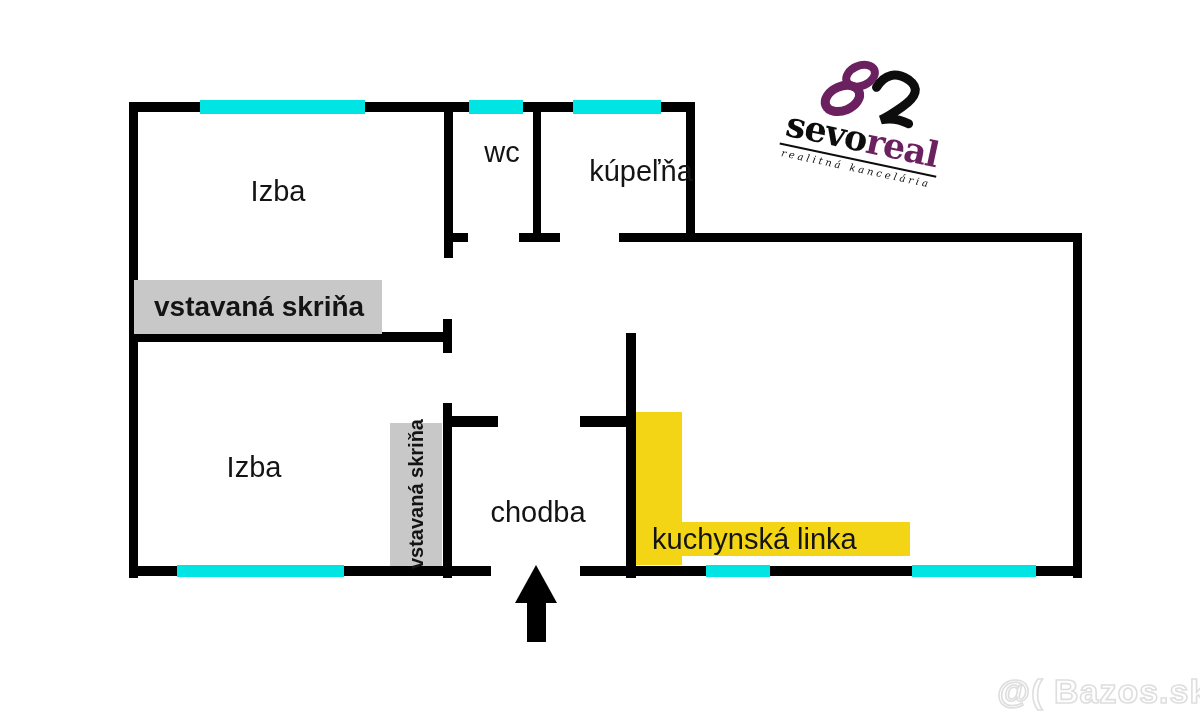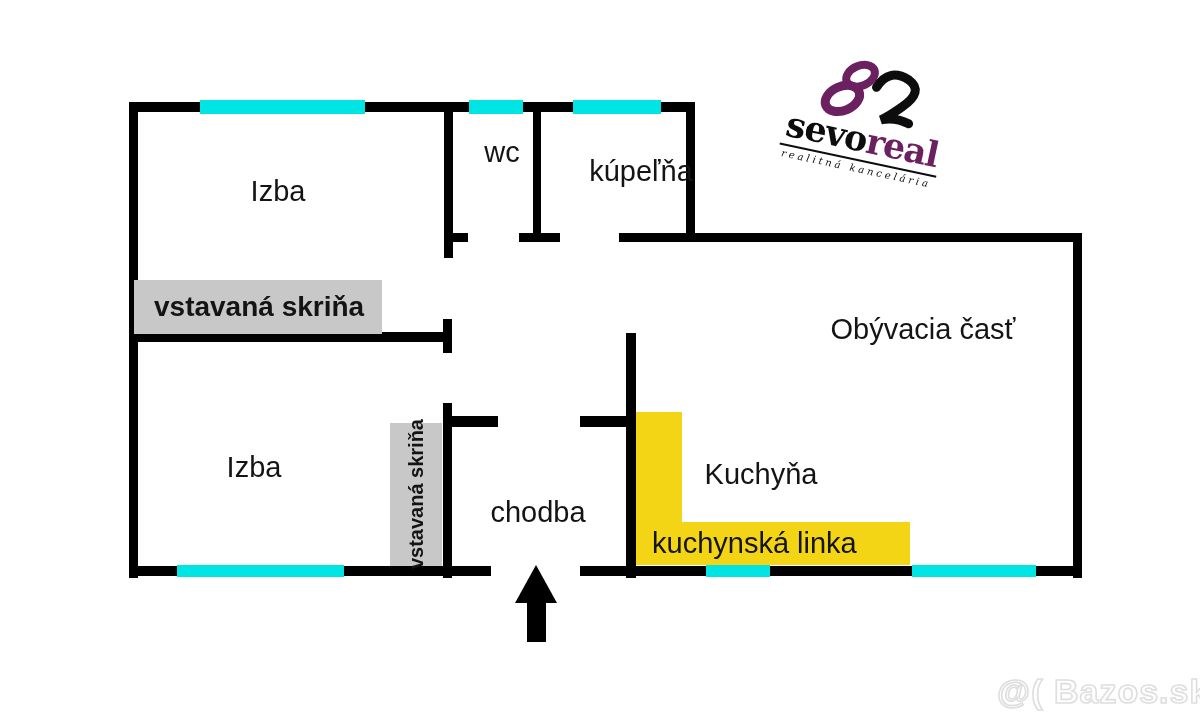--- a/index.html
+++ b/index.html
@@ -22,21 +22,21 @@
   .wardrobe-side{
     left:390px;top:423px;width:52px;height:143px;
     display:flex;align-items:center;justify-content:center;
   }
   .wardrobe-side span{
     writing-mode:vertical-rl;transform:rotate(180deg);
     font-size:20px;white-space:nowrap;color:#141414;
   }
   .kitchen-block{position:absolute;background:var(--kitchen-unit,#f3d516);}
   .kitchen-v{left:636px;top:412px;width:46px;height:153px;}
-  .kitchen-h{left:636px;top:522px;width:274px;height:43px;
+  .kitchen-h{left:636px;top:522px;width:274px;height:34px;
     display:flex;align-items:center;padding-left:16px;box-sizing:border-box;
     font-size:29px;white-space:nowrap;color:#141414;}
   .arrow-head{
     position:absolute;left:515px;top:565px;width:0;height:0;
     border-left:21px solid transparent;border-right:21px solid transparent;
     border-bottom:38px solid #000;
   }
   .arrow-shaft{position:absolute;left:527px;top:600px;width:19px;height:42px;background:#000;}
   .logo{
     position:absolute;left:772px;top:60px;width:190px;
@@ -100,24 +100,22 @@
   </div>
 
   <div class="kitchen-block kitchen-v"></div>
   <div class="kitchen-block kitchen-h">
     <span>kuchynská linka</span>
   </div>
 
   <div class="room-label" style="left:278px;top:191px">Izba</div>
   <div class="room-label" style="left:502px;top:152px">wc</div>
   <div class="room-label" style="left:641px;top:171px">kúpeľňa</div>
-  <div class="room-label" style="left:923px;top:329px">Obývacia časť</div>
   <div class="room-label" style="left:254px;top:467px">Izba</div>
   <div class="room-label" style="left:538px;top:512px">chodba</div>
-  <div class="room-label" style="left:761px;top:474px">Kuchyňa</div>
 
   <div class="arrow-head"></div>
   <div class="arrow-shaft"></div>
 
   <div class="logo">
     <svg class="monogram" width="120" height="74" viewBox="0 0 120 74">
       <g fill="none" stroke-linecap="round">
         <ellipse cx="38" cy="18" rx="15" ry="10" transform="rotate(-35 38 18)" stroke="var(--logo-accent,#6b2060)" stroke-width="8"></ellipse>
         <ellipse cx="25" cy="44" rx="18" ry="12" transform="rotate(-35 25 44)" stroke="var(--logo-accent,#6b2060)" stroke-width="9"></ellipse>
         <path d="M56 26 q8 -22 30 -14 q18 8 -1 28 q-11 12 -18 17 q13 -6 28 -2" stroke="#0d0d0d" stroke-width="9"></path>

